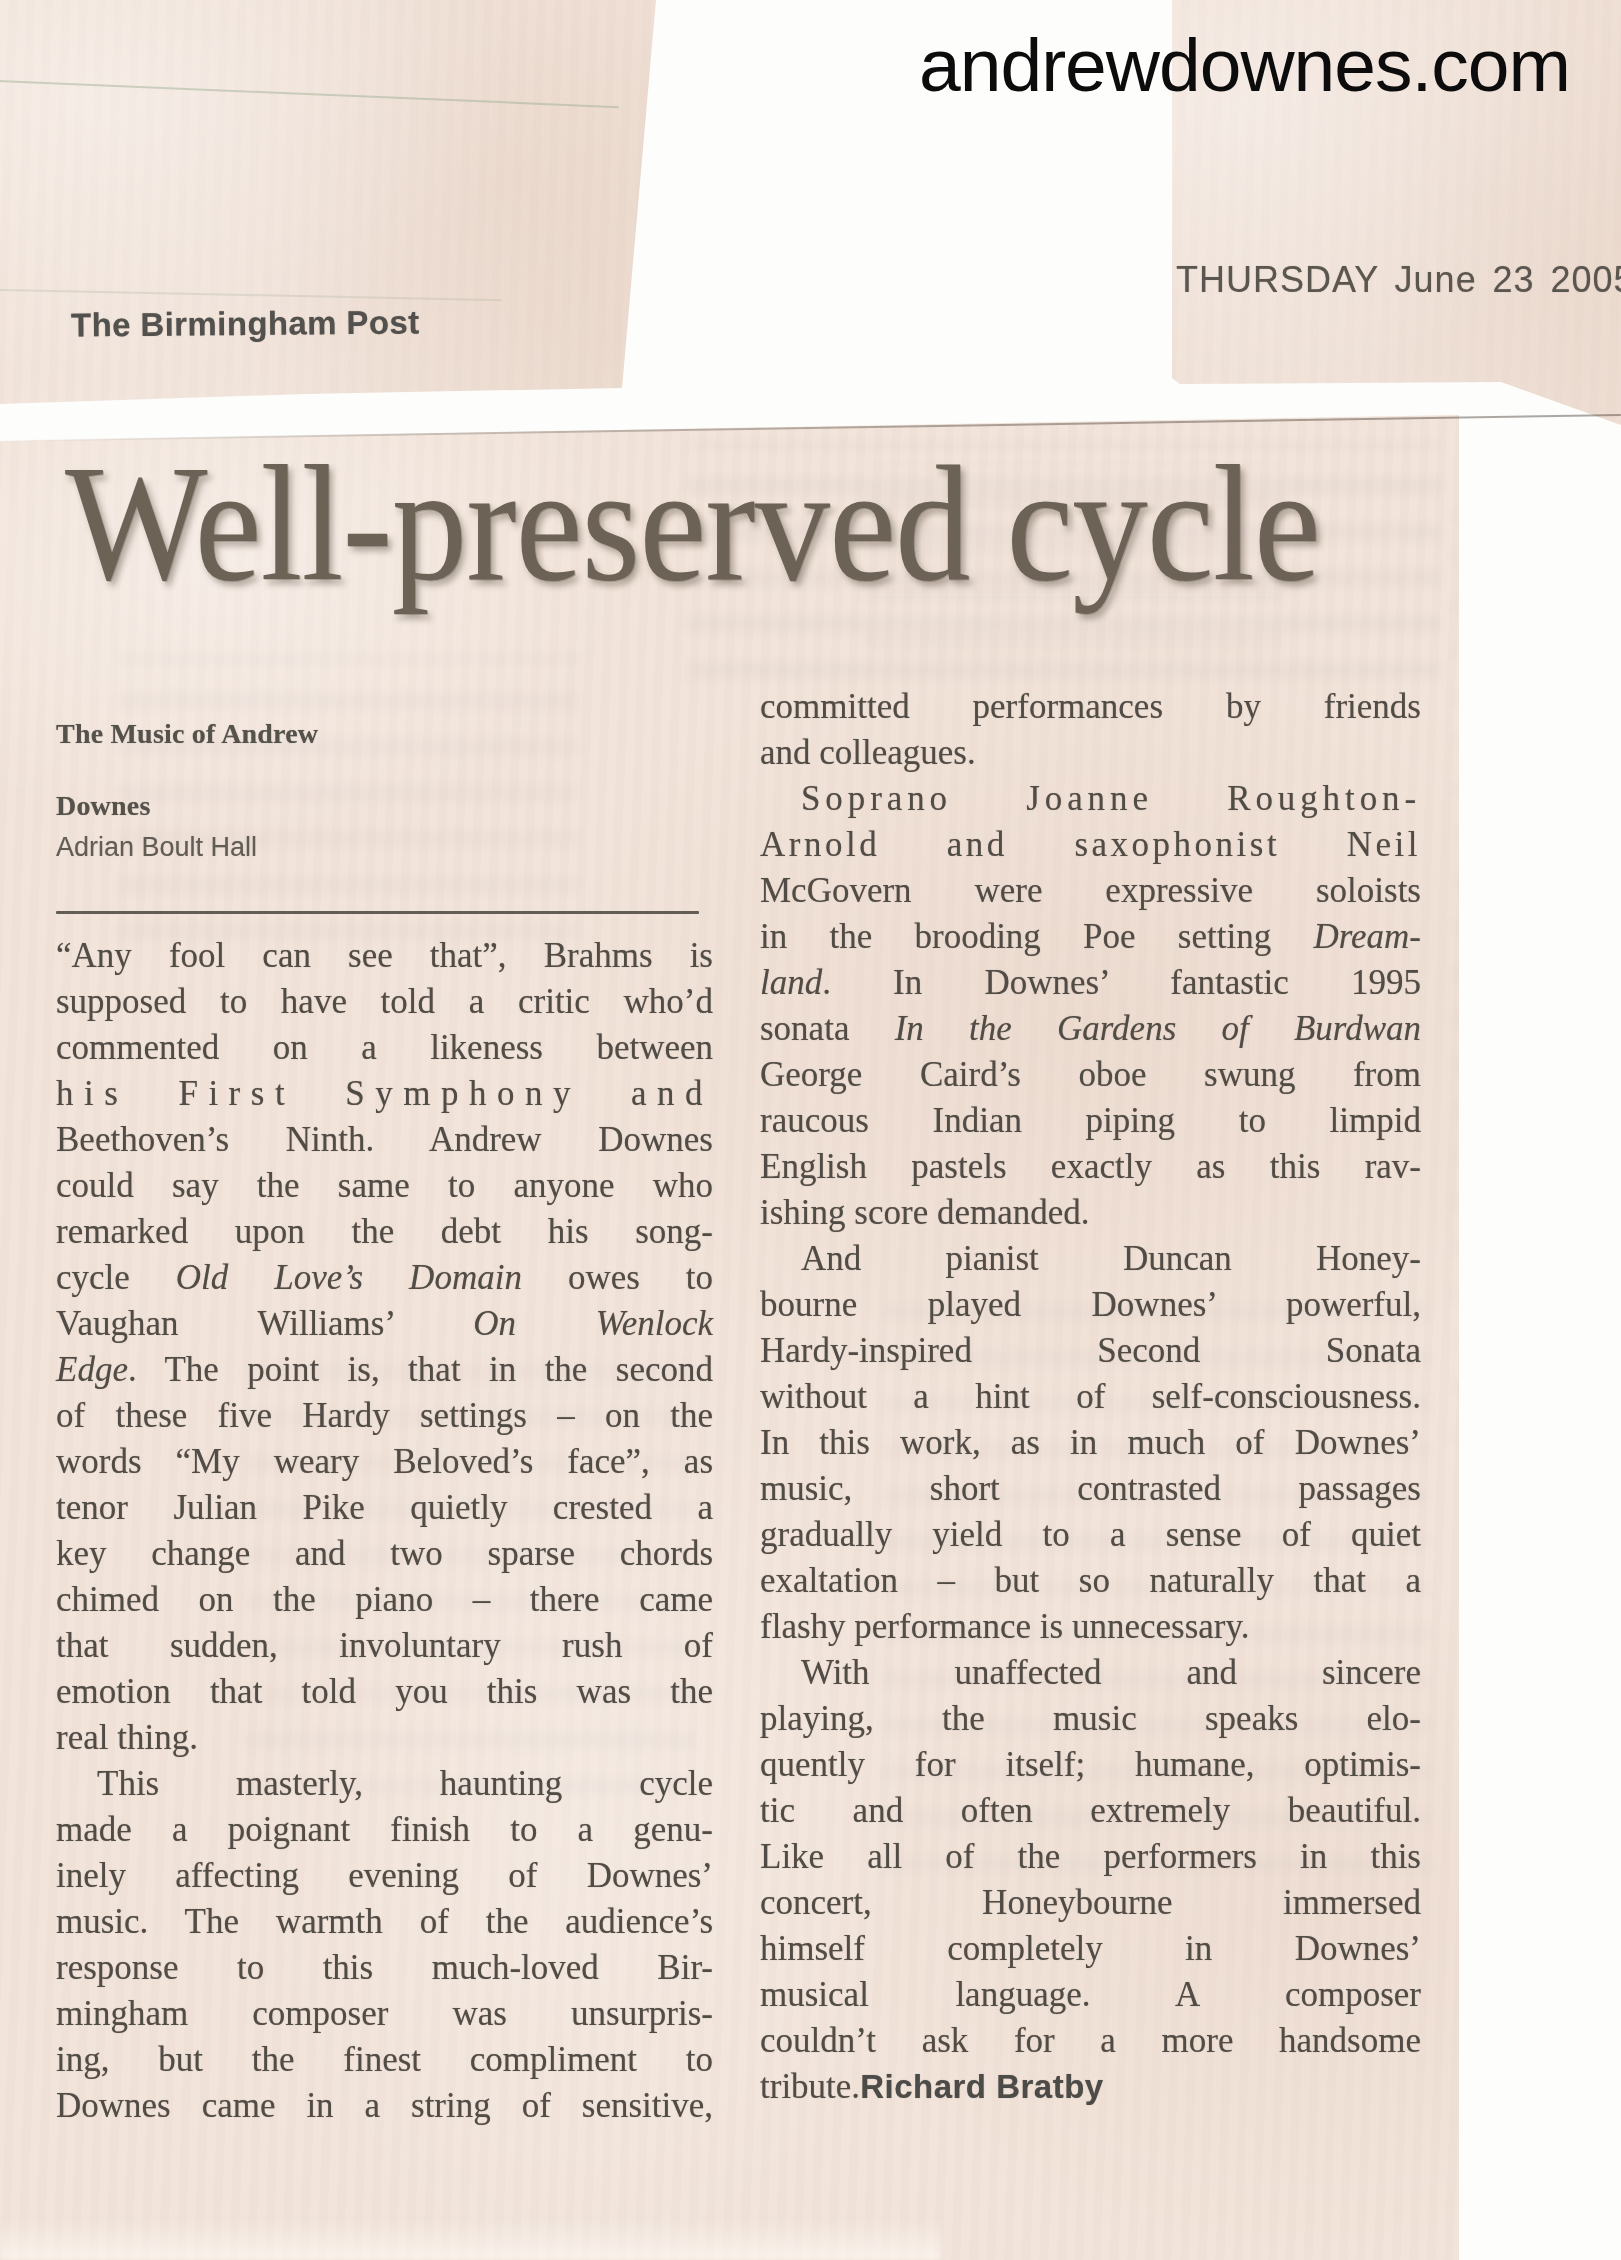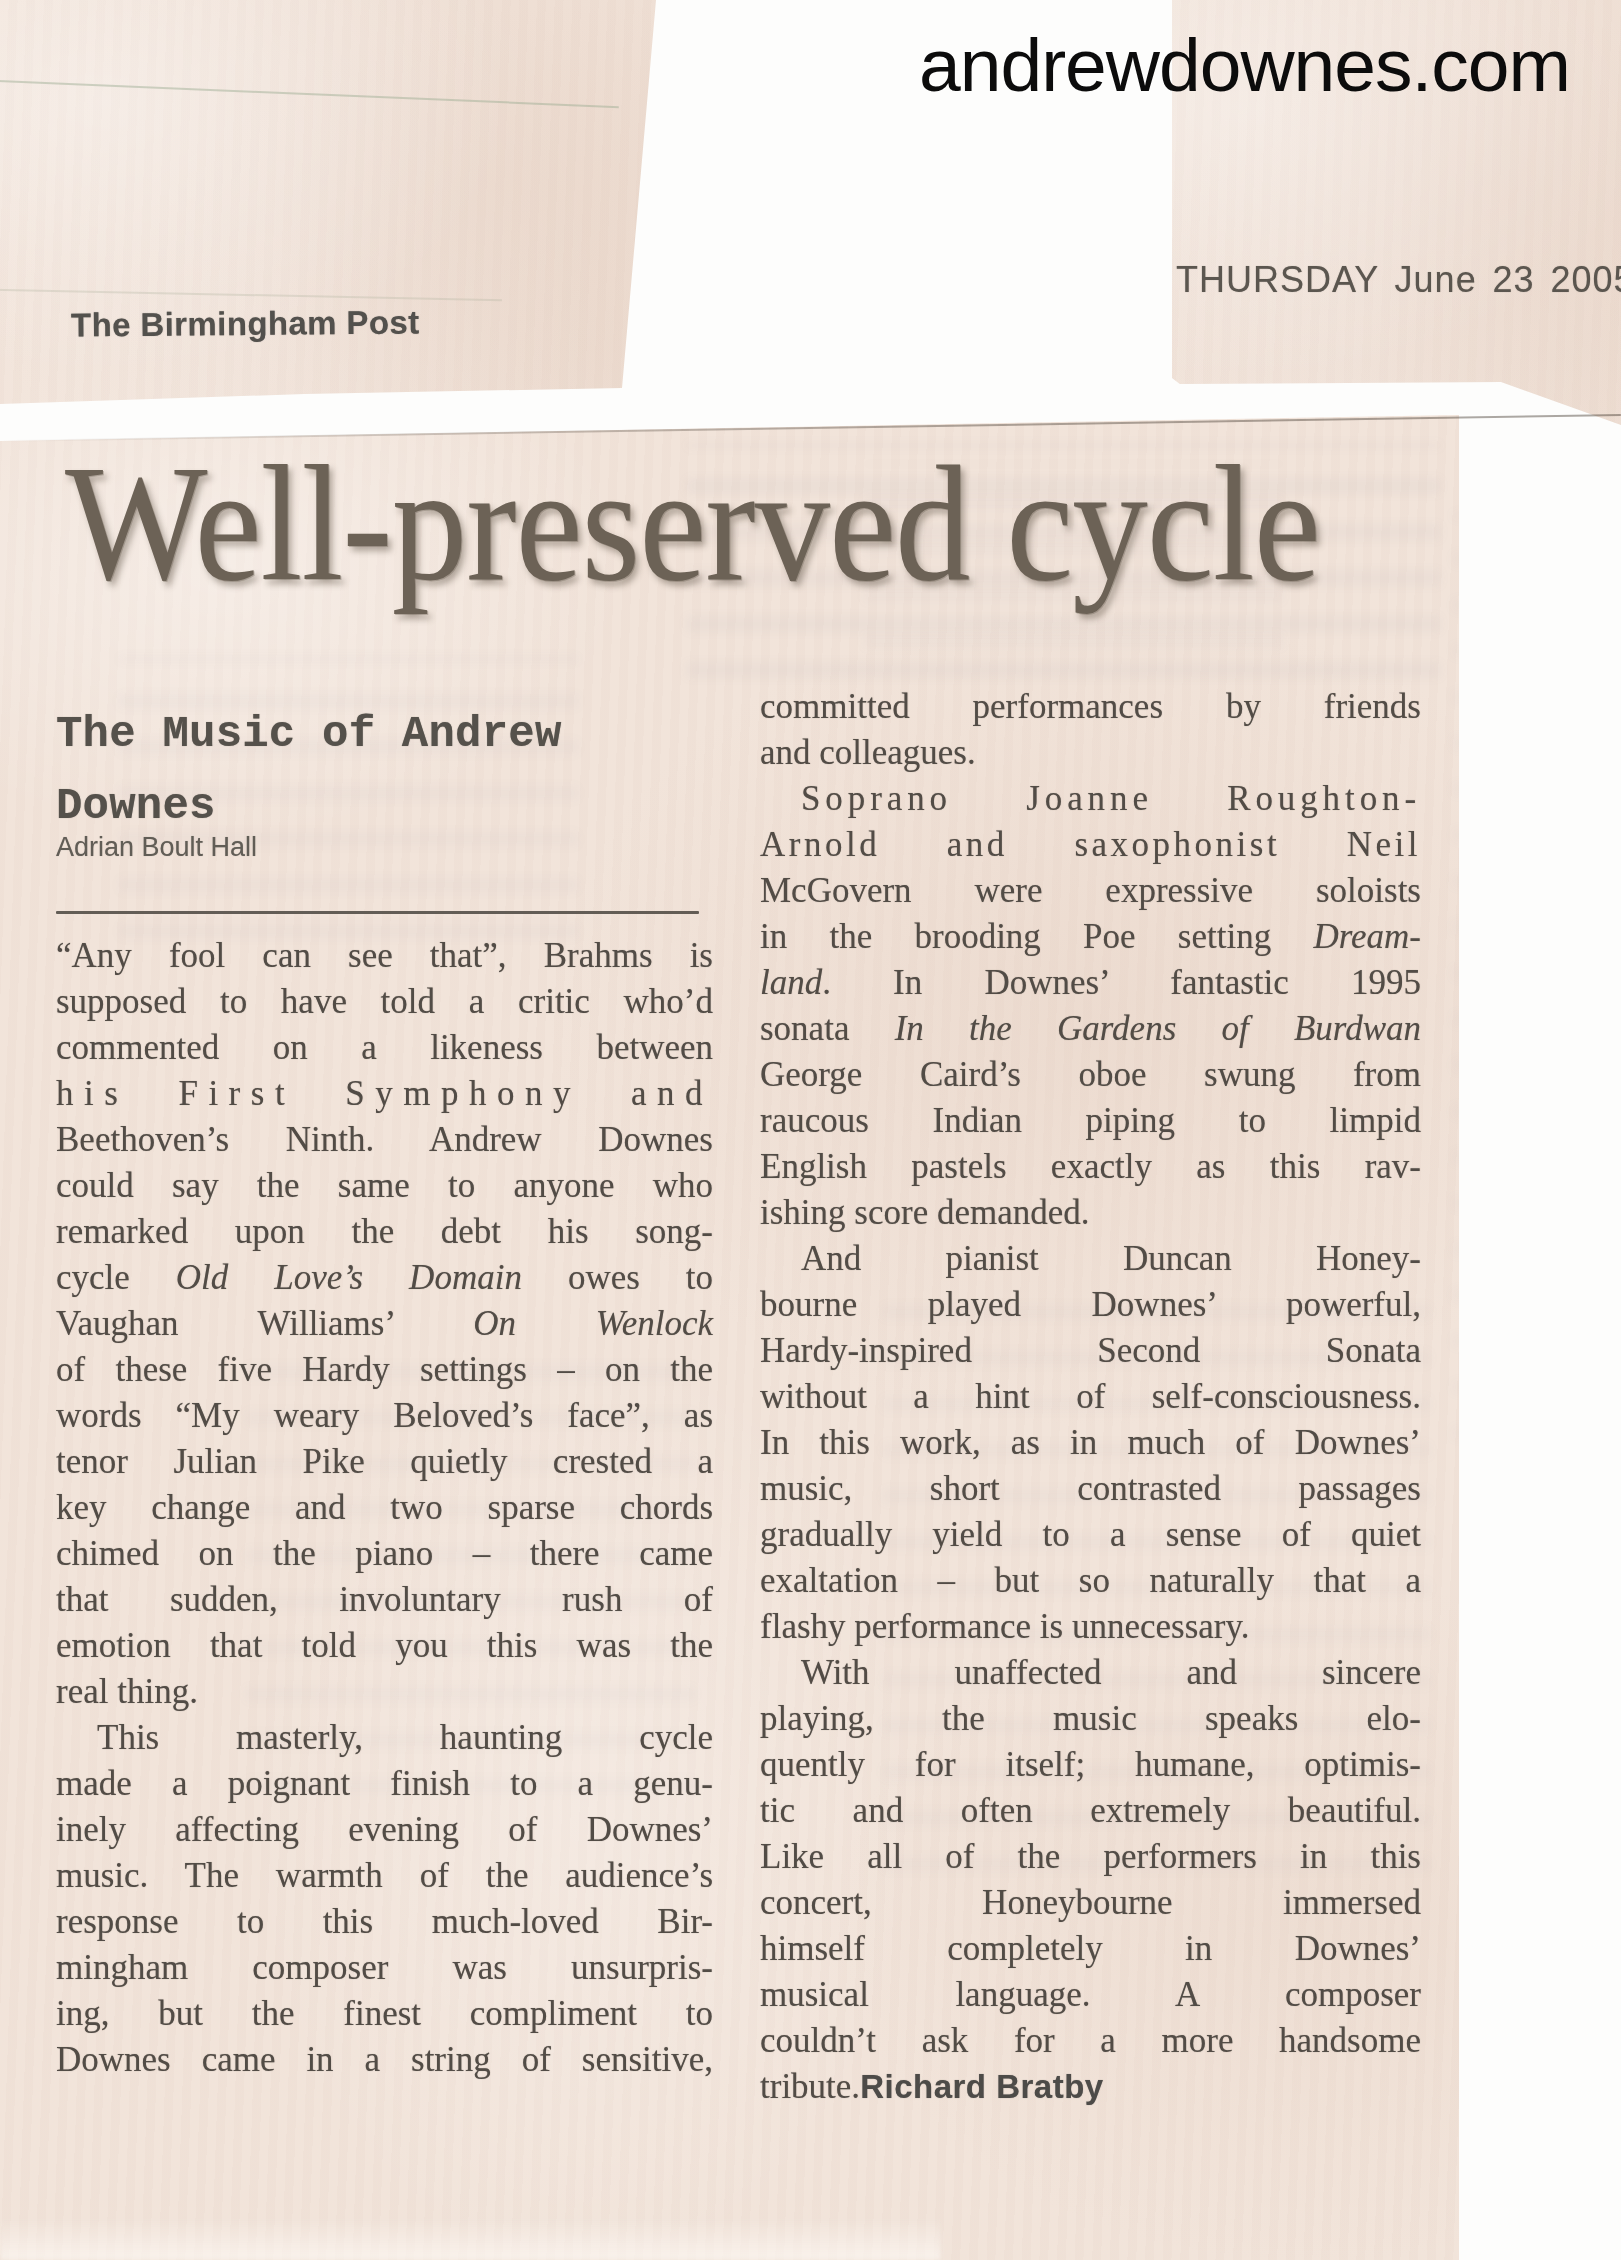--- a/index.html
+++ b/index.html
@@ -66,21 +66,21 @@
     letter-spacing:1px;word-spacing:4.9px;white-space:nowrap;
     text-shadow:0 0 1px rgba(86,82,76,.45);}
 
   .headline{position:absolute;left:65px;top:427px;margin:0;
     font-family:"Liberation Serif",serif;font-weight:400;font-size:151px;
     letter-spacing:-1px;color:var(--headline-ink);white-space:nowrap;
     transform:scaleY(1.1);transform-origin:left top;
     text-shadow:3.9px 4.9px 5.9px rgba(94,82,68,.45), 1px 1px 0 rgba(94,82,68,.3);}
 
   .review-head{position:absolute;left:56px;top:698px;
-    font-family:Liberation Mono, monospace;font-weight:700;font-size:44px;
+    font-family:Liberation Serif, serif;font-weight:700;font-size:28px;
     line-height:72px;color:var(--title-ink);letter-spacing:0.2px;
     text-shadow:0 0 1px rgba(85,81,75,.5);}
   .venue{position:absolute;left:56px;top:832px;
     font-family:"Liberation Sans",sans-serif;font-size:27px;color:var(--venue-ink);
     text-shadow:0 0 1px rgba(97,93,86,.4);}
   .rule{position:absolute;left:56px;top:911px;width:643px;height:2.9px;
     background:var(--rule-ink);opacity:.85;border-radius:1px;}
 
   .col{position:absolute;color:var(--ink);font-size:35px;line-height:46px;
     text-shadow:0 0 1px rgba(80,72,64,.45);}
@@ -132,20 +132,21 @@
     <div class="col col-left" id="col-left">
         <div class="line"><span>“Any fool can see that”, Brahms is</span></div>
         <div class="line"><span>supposed to have told a critic who’d</span></div>
         <div class="line"><span>commented on a likeness between</span></div>
         <div class="line" style="letter-spacing: 0.3em;"><span>his First Symphony and</span></div>
         <div class="line"><span>Beethoven’s Ninth. Andrew Downes</span></div>
         <div class="line"><span>could say the same to anyone who</span></div>
         <div class="line"><span>remarked upon the debt his song-</span></div>
         <div class="line"><span>cycle </span><i>Old Love’s Domain</i><span> owes to</span></div>
         <div class="line"><span>Vaughan Williams’ </span><i>On Wenlock</i></div>
+        <div class="line"><i>Edge</i><span>. The point is, that in the second</span></div>
         <div class="line"><span>of these five Hardy settings – on the</span></div>
         <div class="line"><span>words “My weary Beloved’s face”, as</span></div>
         <div class="line"><span>tenor Julian Pike quietly crested a</span></div>
         <div class="line"><span>key change and two sparse chords</span></div>
         <div class="line"><span>chimed on the piano – there came</span></div>
         <div class="line"><span>that sudden, involuntary rush of</span></div>
         <div class="line"><span>emotion that told you this was the</span></div>
         <div class="line end"><span>real thing.</span></div>
         <div class="line indent"><span>This masterly, haunting cycle</span></div>
         <div class="line"><span>made a poignant finish to a genu-</span></div>

